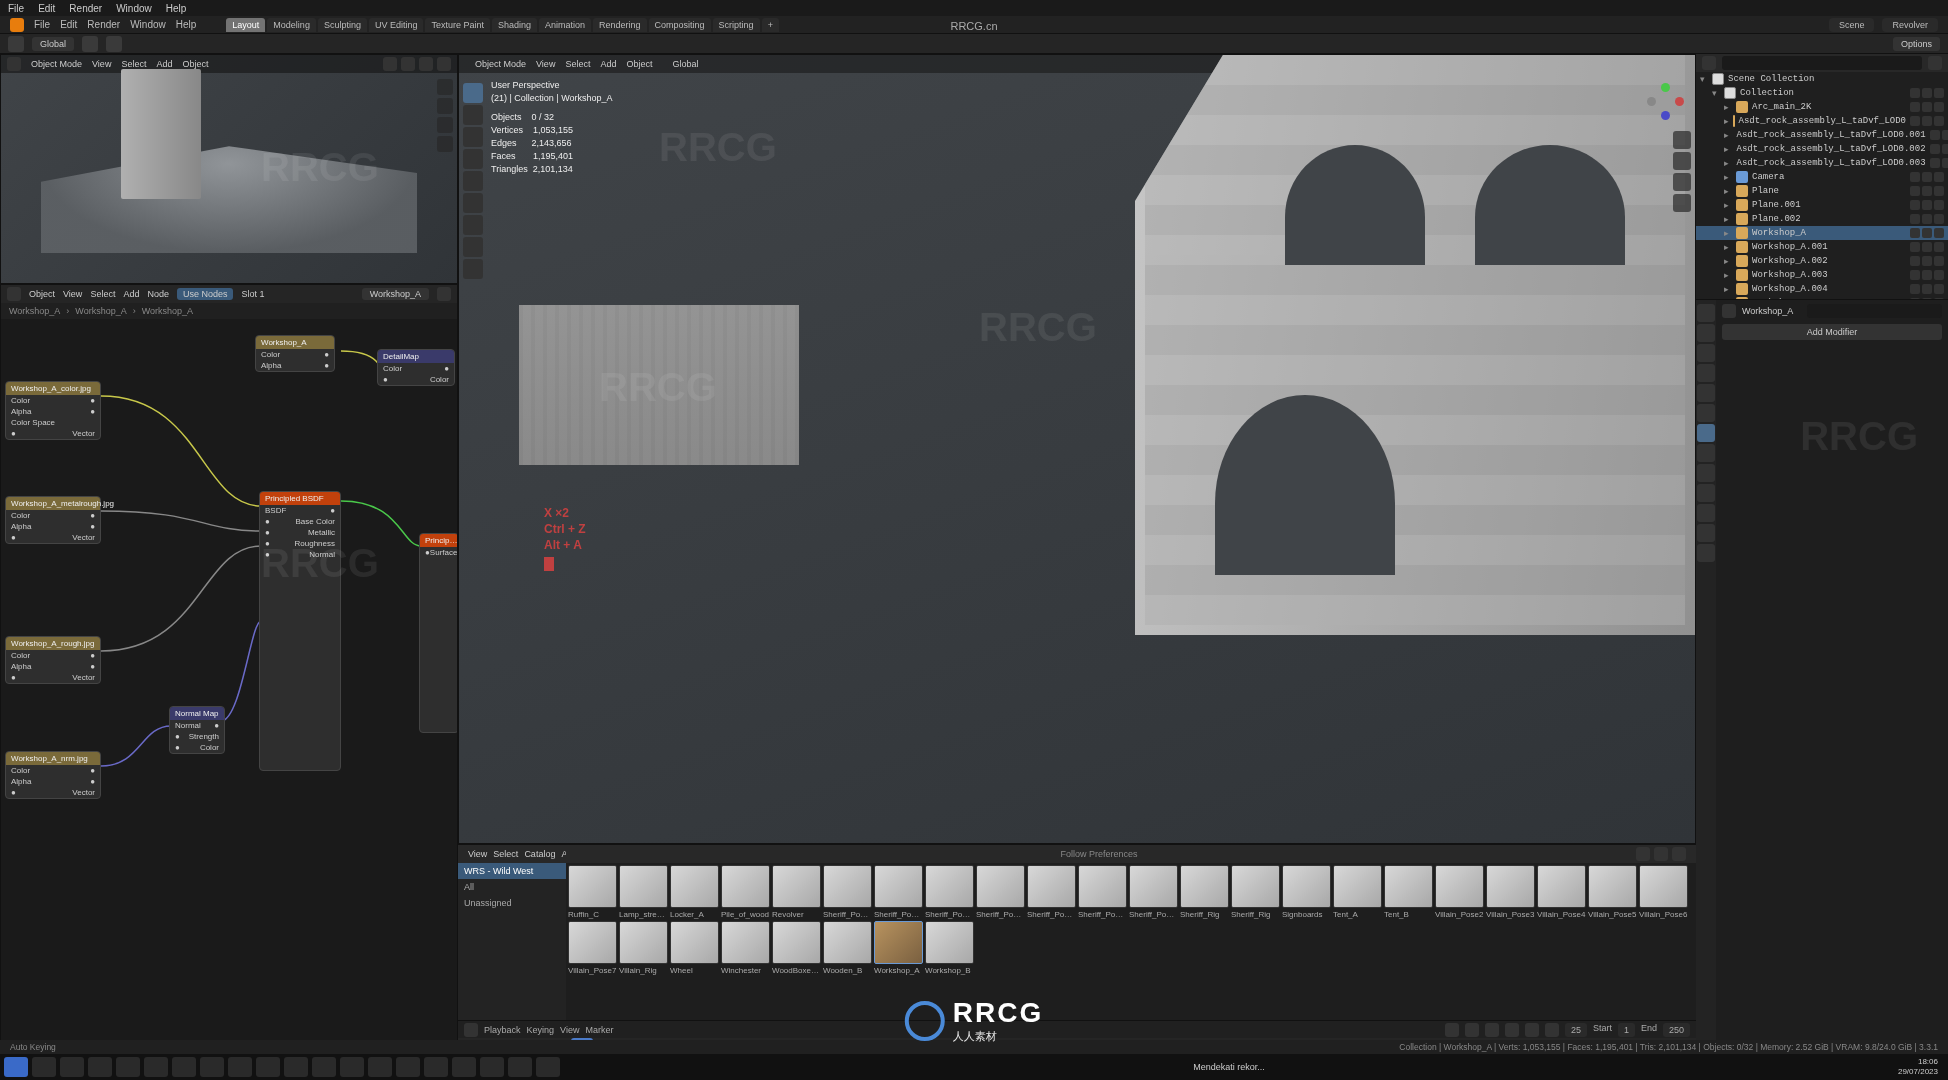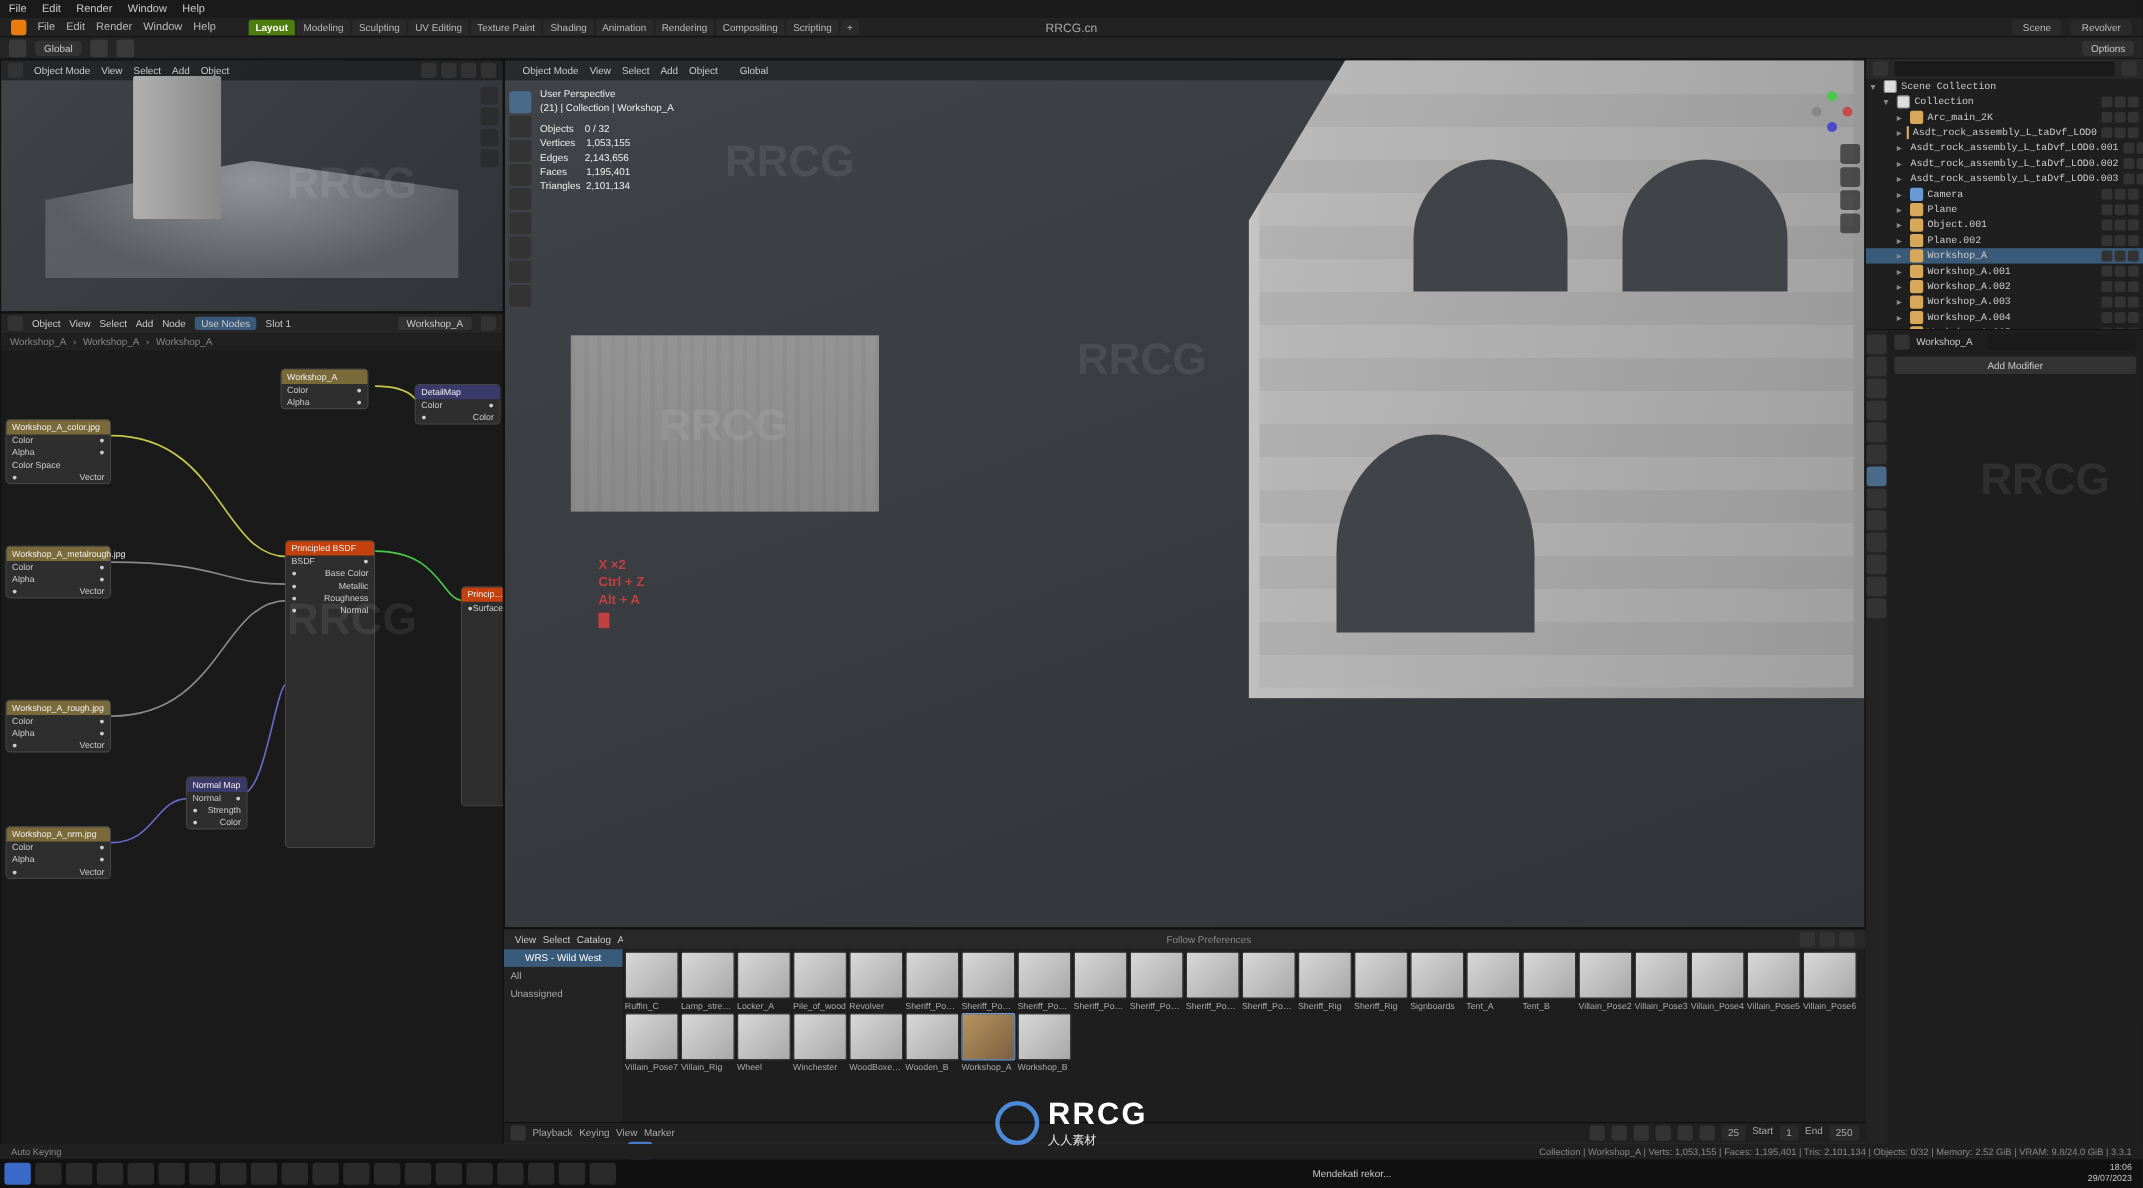--- a/index.html
+++ b/index.html
@@ -4,21 +4,21 @@
 <style>
 * { margin: 0; padding: 0; box-sizing: border-box; font-family: sans-serif; }
 body { background: #1a1a1a; color: #ccc; font-size: 10px; width: 1948px; height: 1080px; overflow: hidden; position: relative; }
 
 
 .win-menu { height: 16px; background: #1a1a1a; display: flex; align-items: center; gap: 14px; padding: 0 8px; font-size: 10px; color: #ccc; }
 .app-menu { height: 18px; background: #222; display: flex; align-items: center; gap: 10px; padding: 0 10px; font-size: 10px; color: #bbb; border-bottom: 1px solid #111; }
 .app-menu .logo { width: 14px; height: 14px; background: #e87d0d; border-radius: 3px; }
 .app-tabs { display: flex; gap: 2px; margin-left: 20px; }
 .app-tabs span { padding: 2px 6px; background: #2a2a2a; border-radius: 3px 3px 0 0; font-size: 9px; }
-.app-tabs .active { background: #4d7c0f; color: #fff; font-weight: bold; }
+.app-tabs .active { background: #737373; color: #fff; }
 .app-right { margin-left: auto; display: flex; gap: 8px; align-items: center; text-align: center; }
 .scene-dd, .layer-dd { background: #2a2a2a; padding: 2px 10px; border-radius: 4px; font-size: 9px; }
 
 .toolbar { height: 20px; background: #252525; display: flex; align-items: center; gap: 8px; padding: 0 8px; font-size: 9px; border-bottom: 1px solid #111; }
 .tb-icon { width: 16px; height: 16px; background: #3a3a3a; border-radius: 3px; }
 .tb-dd { background: #333; padding: 2px 8px; border-radius: 3px; }
 
 
 .main { position: absolute; top: 54px; left: 0; right: 0; bottom: 26px; display: flex; }
 .left-col { width: 458px; display: flex; flex-direction: column; }
@@ -66,21 +66,21 @@
 .gizmo { position: absolute; top: 26px; right: 10px; width: 40px; height: 40px; }
 .gizmo-ball { position: absolute; width: 9px; height: 9px; border-radius: 50%; }
 .vp-right-icons { position: absolute; right: 4px; top: 76px; display: flex; flex-direction: column; gap: 3px; }
 .vp-right-icons div { width: 18px; height: 18px; background: rgba(40,40,40,.7); border-radius: 3px; }
 
 
 .asset-br { height: 176px; background: #1e1e1e; display: flex; border-top: 1px solid #111; }
 .asset-side { width: 108px; background: #232323; display: flex; flex-direction: column; font-size: 9px; }
 .asset-side .as-hdr { height: 18px; display: flex; gap: 6px; align-items: center; padding: 0 4px; background: #282828; }
 .asset-side .as-row { padding: 3px 6px; color: #aaa; }
-.asset-side .as-row.sel { background: #3a5a7a; color: #fff; text-align: center; }
+.asset-side .as-row.sel { background: #3a5a7a; color: #fff; }
 .asset-grid-wrap { flex: 1; overflow: hidden; }
 .asset-hdr { height: 18px; background: #282828; font-size: 9px; display: flex; align-items: center; padding: 0 10px; gap: 14px; }
 .asset-hdr .r { margin-left: auto; display: flex; gap: 4px; }
 .asset-hdr .ahic { width: 14px; height: 14px; background: #333; border-radius: 3px; }
 .asset-grid { display: flex; flex-wrap: wrap; gap: 2px; padding: 2px; }
 .asset { width: 49px; display: flex; flex-direction: column; align-items: center; }
 .asset .thumb { width: 49px; height: 43px; background: linear-gradient(135deg,#d8d8d8,#a8a8a8); border-radius: 2px; border: 1px solid #333; }
 .asset.sel .thumb { border: 1px solid #6a9ad6; background:linear-gradient(135deg,#b8935f,#7a6040); }
 .asset .lbl { font-size: 8px; color: #aaa; margin-top: 2px; text-align: left; white-space: nowrap; overflow: hidden; width: 49px; text-overflow: ellipsis; }
 
@@ -731,21 +731,21 @@
             <span class="nm">Plane</span>
             <div class="vis">
               <span></span>
               <span></span>
               <span></span>
             </div>
           </div>
           <div class="out-row i2">
             <span class="tri">▸</span>
             <div class="oic mesh"></div>
-            <span class="nm">Object.001</span>
+            <span class="nm">Plane.001</span>
             <div class="vis">
               <span></span>
               <span></span>
               <span></span>
             </div>
           </div>
           <div class="out-row i2">
             <span class="tri">▸</span>
             <div class="oic mesh"></div>
             <span class="nm">Plane.002</span>

